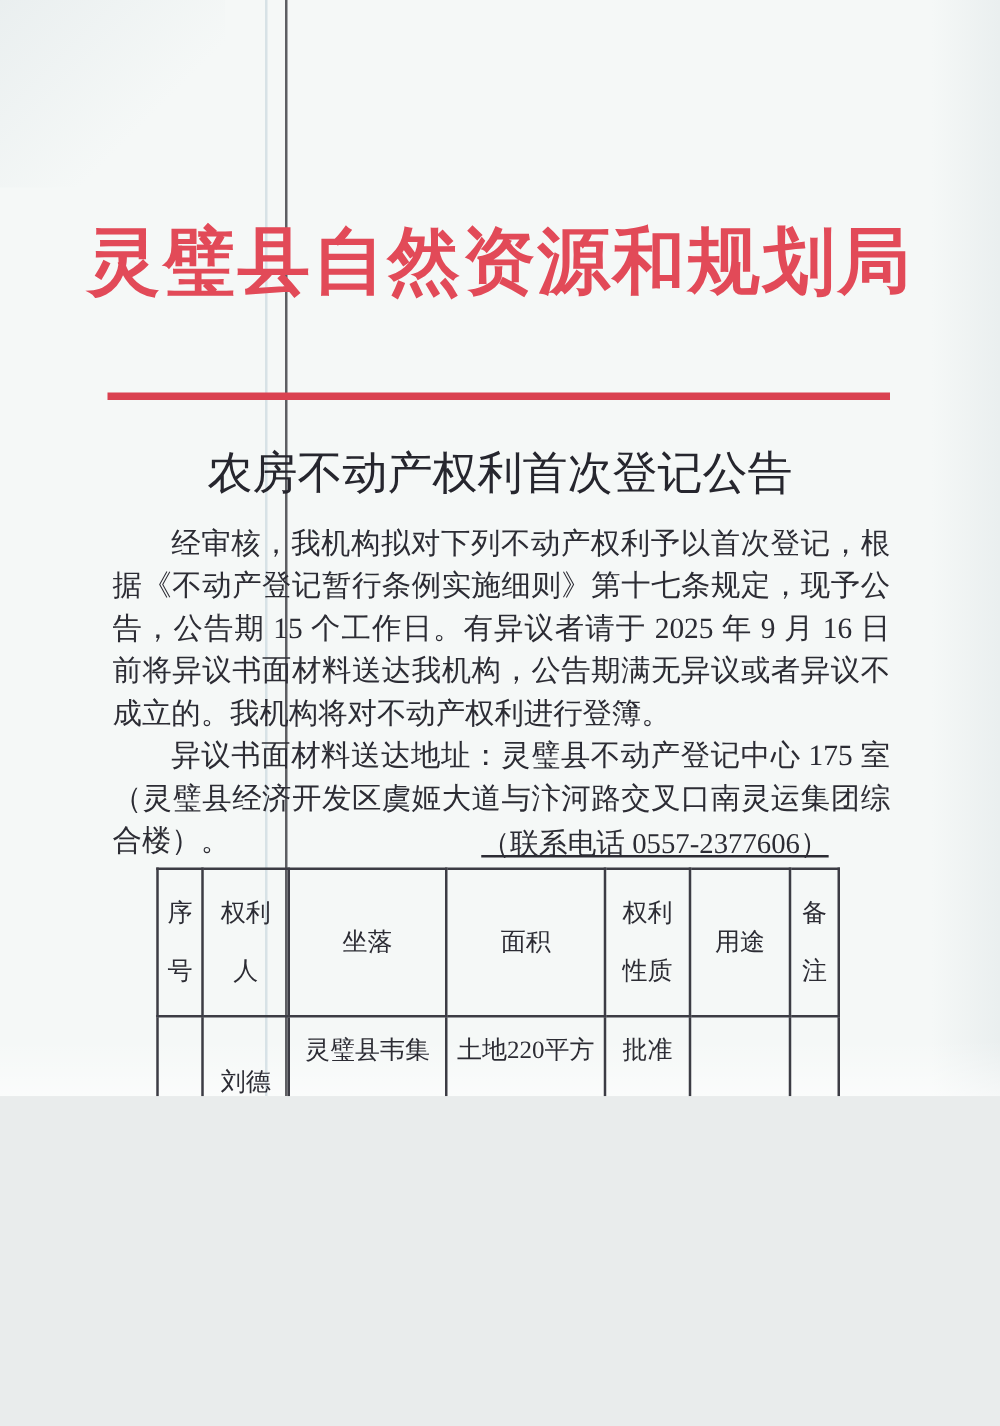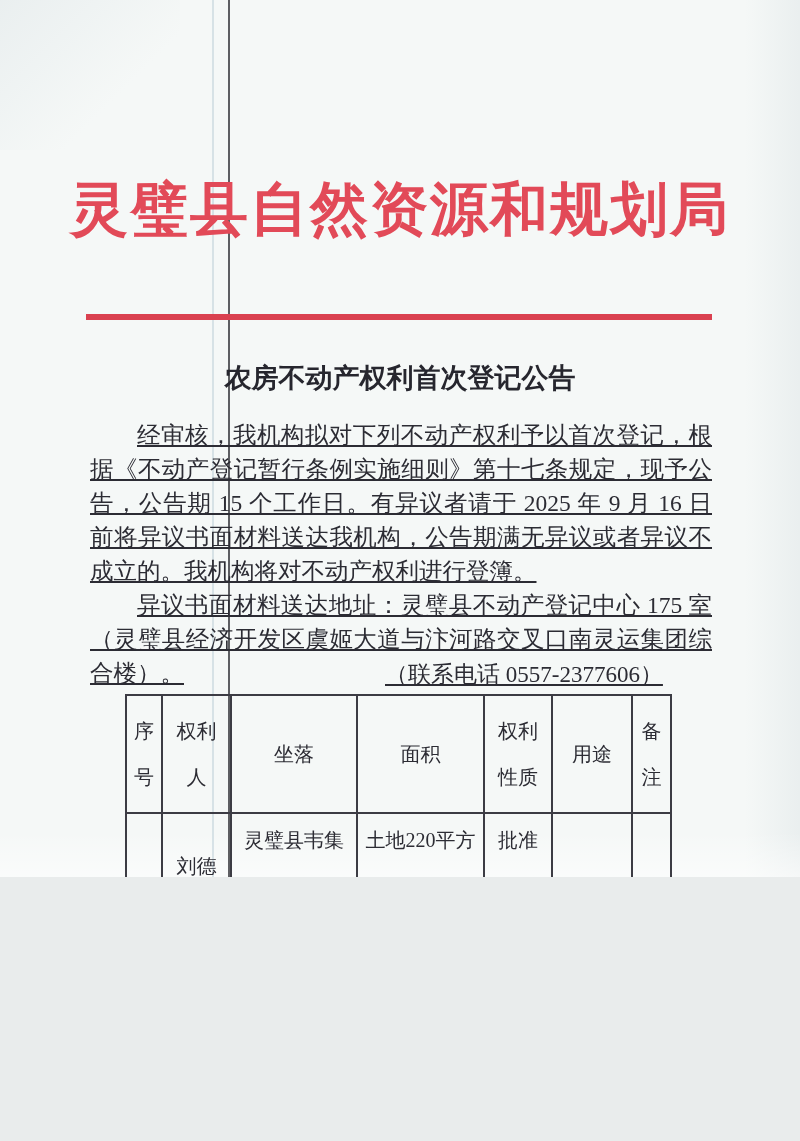--- a/index.html
+++ b/index.html
@@ -27,27 +27,27 @@
   
   .org-title {
     position:absolute; top:170px; left:0; width:100%;
     text-align:center; font-size:58px; font-weight:bold;
     letter-spacing:2px; line-height:80px; color:#e24a58;
   }
   .red-rule { position:absolute; top:314px; left:86px; width:626px; height:6px;
     background:#da4150; }
   .doc-title {
     position:absolute; top:356px; left:0; width:100%;
-    text-align:center; font-size:27px; font-weight:bold; color:#26262e;
+    text-align:center; font-size:36px; font-weight:normal; color:#26262e;
     line-height:44px;
   }
   
   .body-text {
     position:absolute; top:418px; left:90px; width:622px;
-    font-size:23.5px; line-height:34px; text-align:justify;text-decoration:underline;
+    font-size:23.5px; line-height:34px; text-align:justify;
   }
   .body-text p { text-indent:2em; }
   .contact-line { position:absolute; top:659px; left:385px; font-size:23px;text-decoration:underline; }
   
   .reg-table { position:absolute; top:694px; left:125px;
     border-collapse:collapse; table-layout:fixed; width:545px; }
   .reg-table th, .reg-table td {
     border:2px solid #3c3c44; font-weight:normal;
     text-align:center; vertical-align:middle;
     font-size:20px; color:#2c2c34; overflow:hidden;

